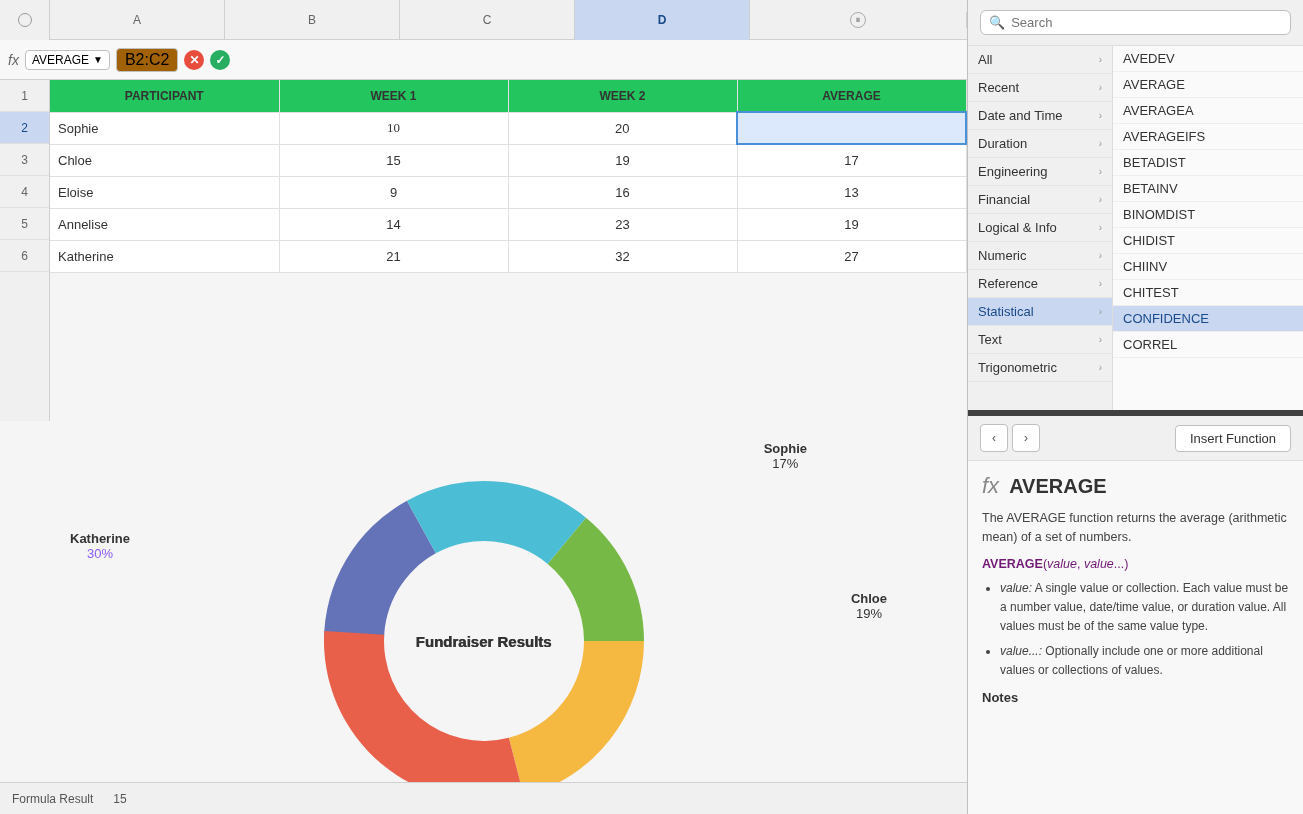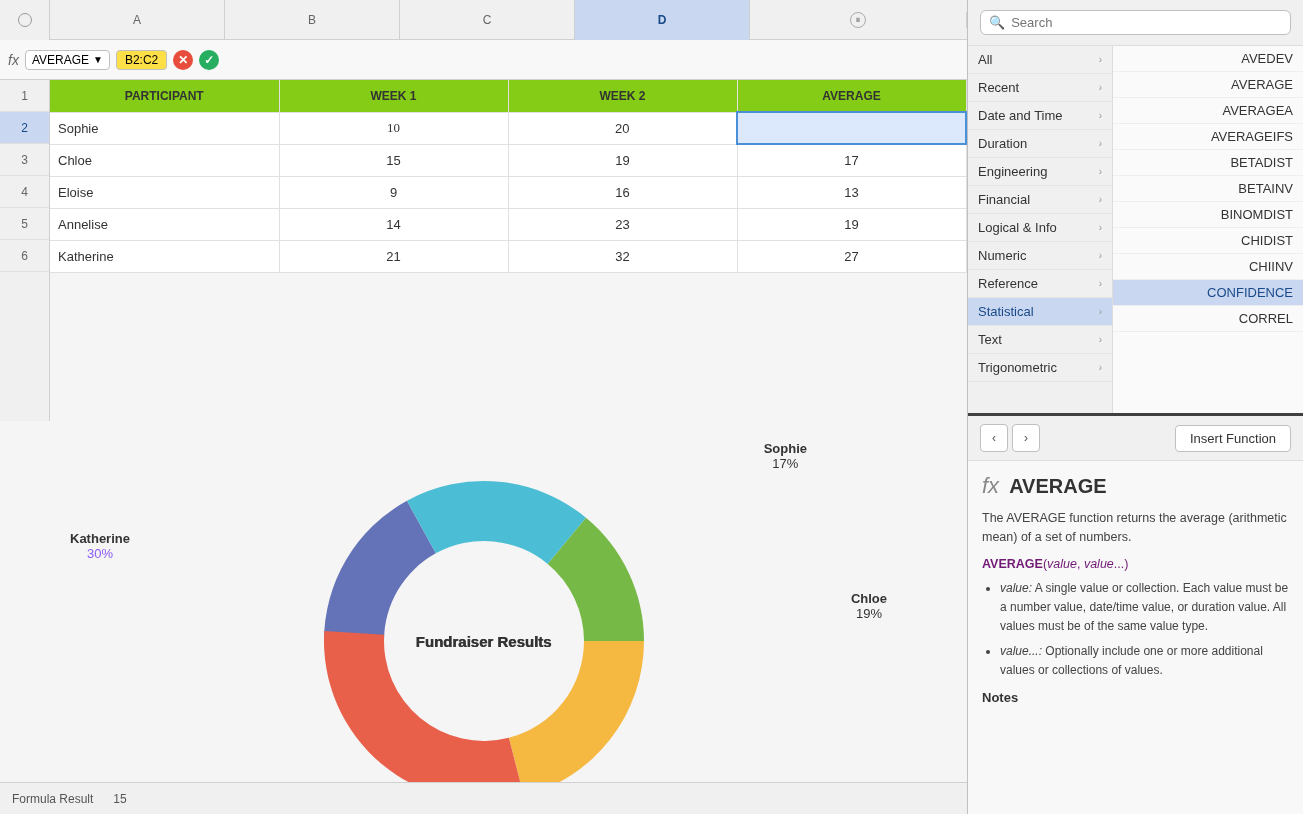--- a/index.html
+++ b/index.html
@@ -86,25 +86,25 @@
       background: white;
       border: 1px solid #c0c0c0;
       border-radius: 4px;
       padding: 2px 6px;
       font-size: 12px;
       display: flex;
       align-items: center;
       gap: 4px;
     }
     .formula-cell-ref {
-      background: #fde047;
+      background: #a16207;
       border: 1px solid #c0c0c0;
       border-radius: 4px;
       padding: 2px 8px;
-      font-size: 12px;
+      font-size: 16px;
     }
     .formula-cancel-btn {
       width: 20px;
       height: 20px;
       border-radius: 50%;
       background: #e74c3c;
       border: none;
       cursor: pointer;
       display: flex;
       align-items: center;
@@ -164,21 +164,21 @@
     }
     .grid-table td {
       height: 32px;
       border-right: 1px solid #e0e0e0;
       border-bottom: 1px solid #e0e0e0;
       padding: 0 8px;
       font-size: 13px;
       color: #333;
     }
     .grid-table td.header-cell {
-      background: #84cc16;
+      background: #22c55e;
       font-weight: 700;
       font-size: 12px;
       text-align: center;
       color: #333;
     }
     .grid-table td.number-cell {
       text-align: center;
     }
     .grid-table td.active-cell {
       background: #dce8fb;
@@ -245,22 +245,21 @@
       font-size: 13px;
       width: 100%;
       background: transparent;
       color: #333;
     }
 
     .func-browser {
       display: flex;
       flex: 0 0 auto;
       height: 370px;
-      border-bottom: 3px solid #404040;
-      text-align: right;
+      border-bottom: 6px solid #404040;
     }
 
     .category-list {
       width: 145px;
       background: #f0f0f0;
       overflow-y: auto;
       border-right: 1px solid #ddd;
     }
     .category-item {
       display: flex;
@@ -616,20 +615,21 @@
     <div class="function-list">
       <div class="function-item">AVEDEV</div>
       <div class="function-item">AVERAGE</div>
       <div class="function-item">AVERAGEA</div>
       <div class="function-item">AVERAGEIFS</div>
       <div class="function-item">BETADIST</div>
       <div class="function-item">BETAINV</div>
       <div class="function-item">BINOMDIST</div>
       <div class="function-item">CHIDIST</div>
       <div class="function-item">CHIINV</div>
+      <div class="function-item">CHITEST</div>
       <div class="function-item active">CONFIDENCE</div>
       <div class="function-item">CORREL</div>
     </div>
   </div>
 
   <div class="nav-insert-bar">
     <div class="nav-buttons">
       <button class="nav-btn">
         <span>‹</span>
       </button>

